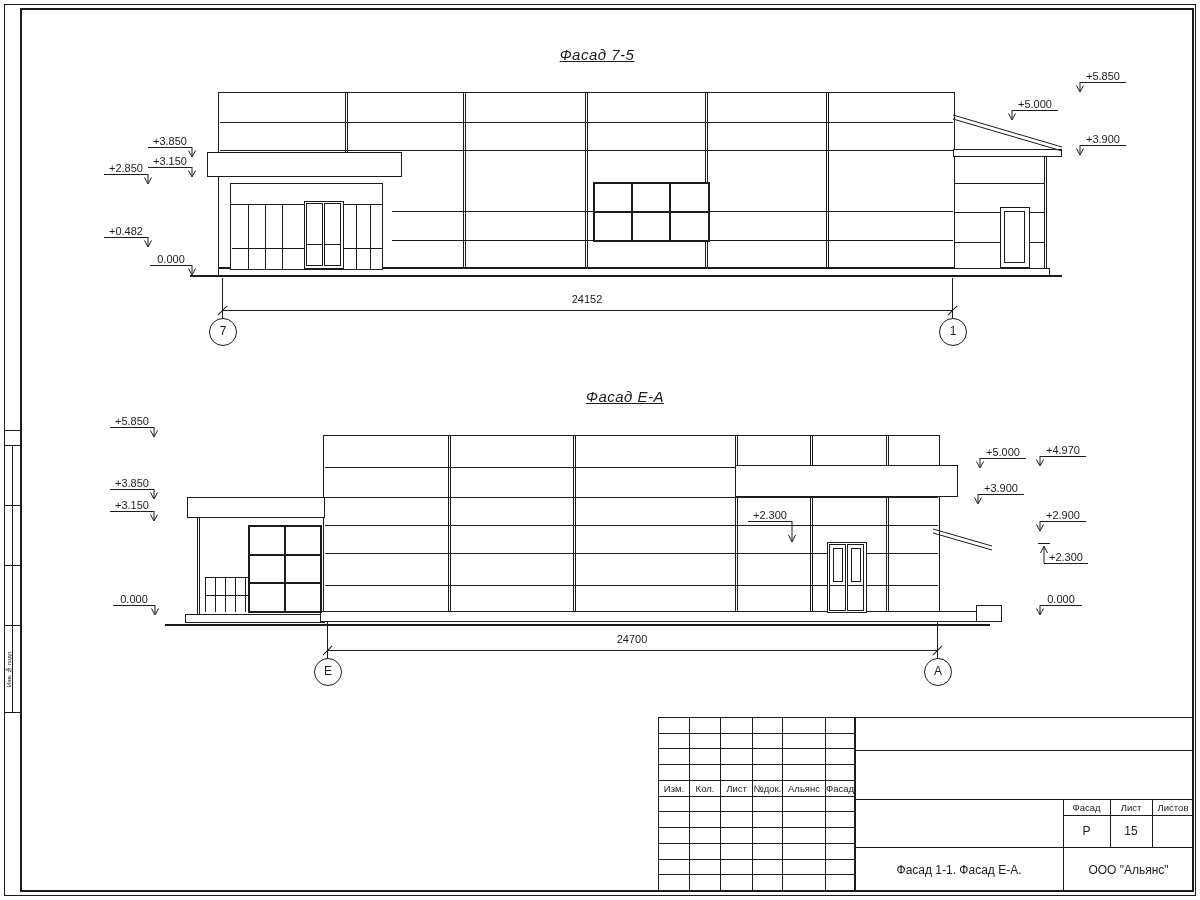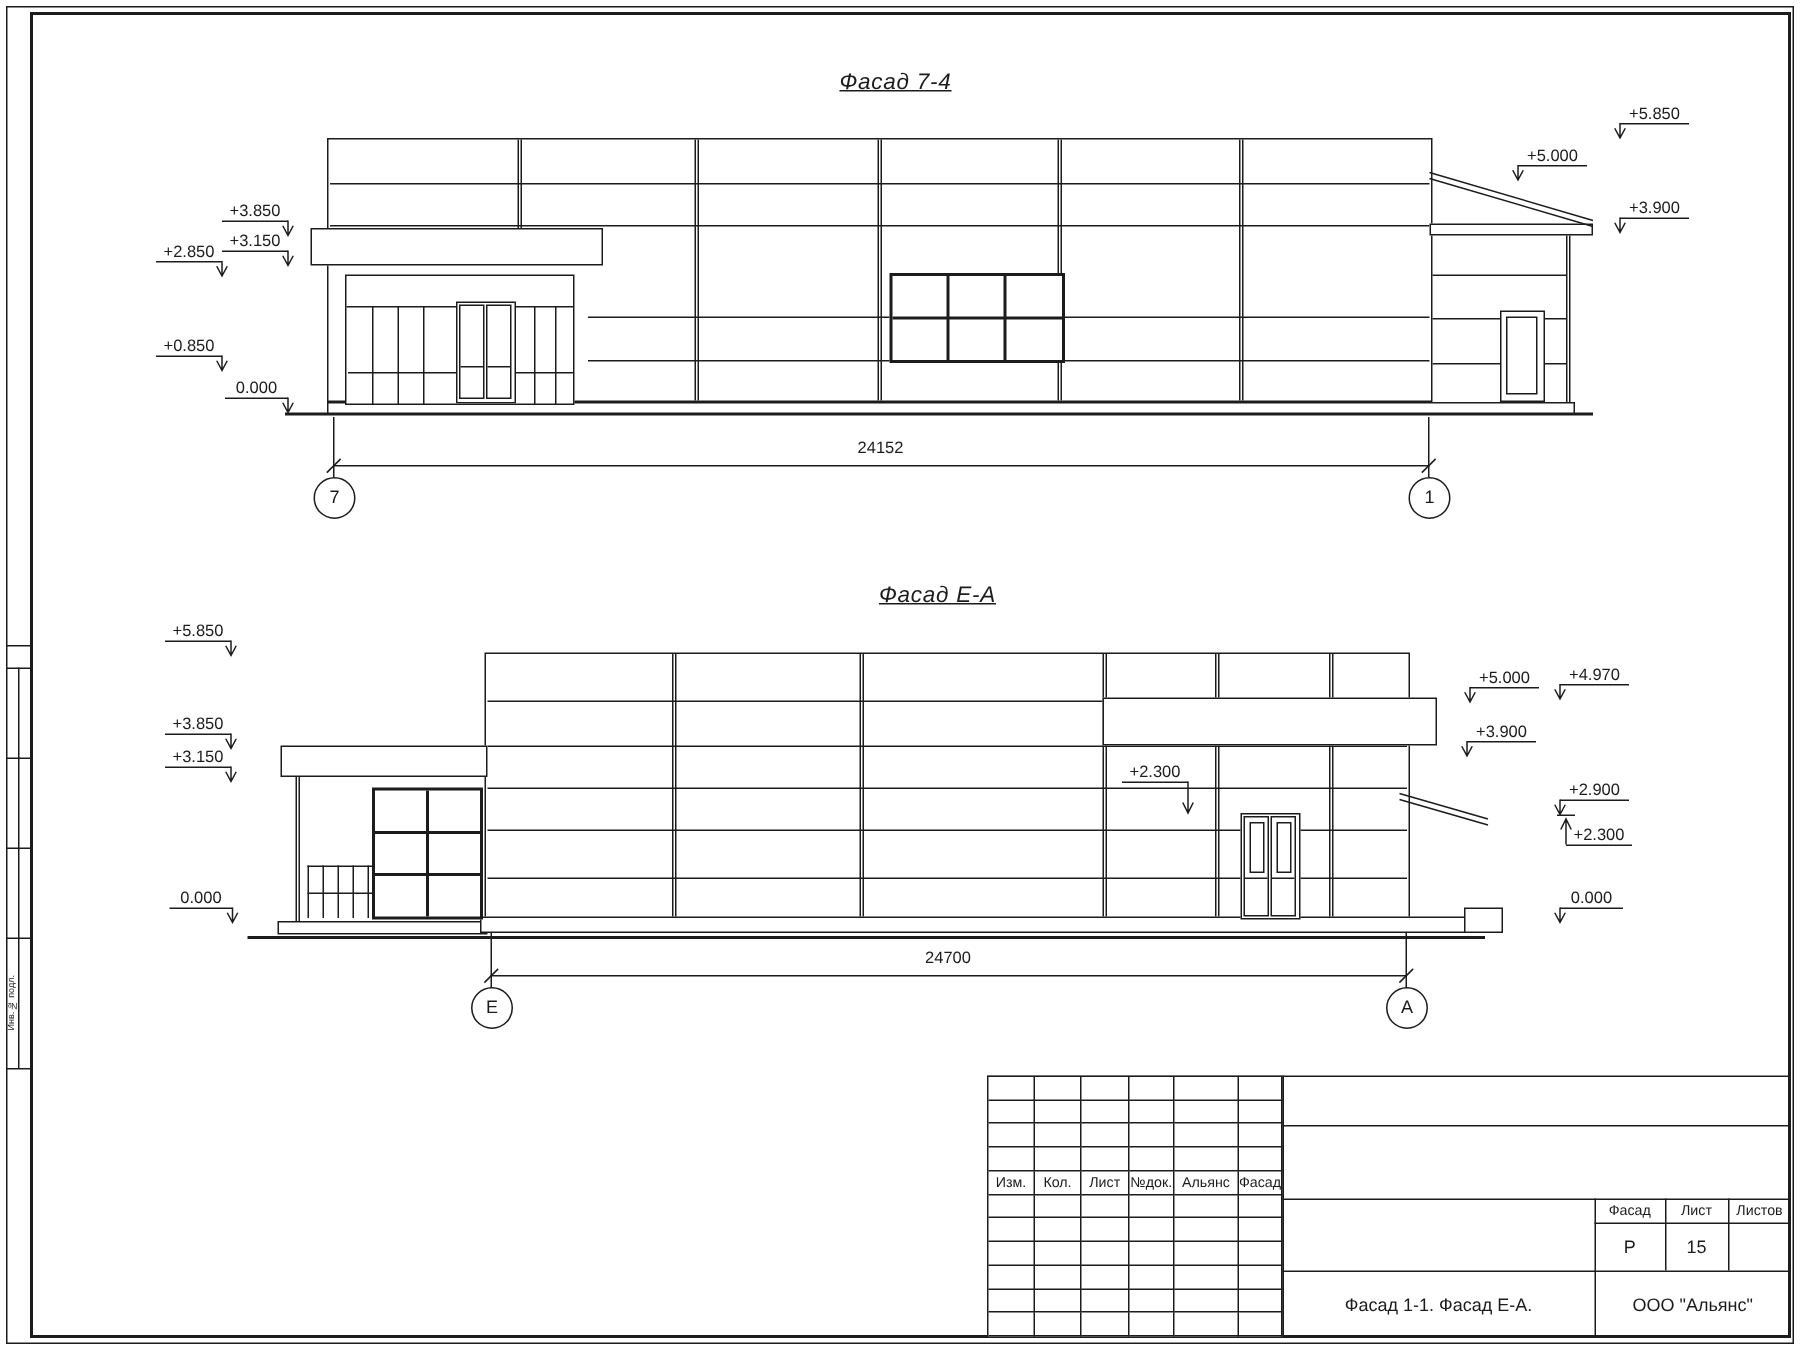--- a/index.html
+++ b/index.html
@@ -40,21 +40,21 @@
     <div class="ln" style="left:4px;top:445px;width:16px;height:1px;"></div>
     <div class="ln" style="left:4px;top:505px;width:16px;height:1px;"></div>
     <div class="ln" style="left:4px;top:565px;width:16px;height:1px;"></div>
     <div class="ln" style="left:4px;top:625px;width:16px;height:1px;"></div>
     <div class="ln" style="left:4px;top:712px;width:16px;height:1px;"></div>
     <div class="ln" style="left:12px;top:445px;width:1px;height:267px;"></div>
     <div class="strip-text" style="left:4px;top:626px;width:9px;height:85px;">Инв. № подл.</div>
   </div>
 
   <div>
-    <div class="facade-title" style="left:447px;top:46px;">Фасад 7-4</div>
+    <div class="facade-title" style="left:447px;top:46px;">Фасад 7-5</div>
 
     <div class="ln" style="left:190px;top:275px;width:872px;height:2px;"></div>
 
     <div class="box nofill" style="left:218px;top:92px;width:737px;height:176px;border-width:1.5px;"></div>
 
     <div class="ln" style="left:220px;top:122px;width:733px;height:1px;"></div>
     <div class="ln" style="left:220px;top:150px;width:733px;height:1px;"></div>
     <div class="ln" style="left:392px;top:211px;width:561px;height:1px;"></div>
     <div class="ln" style="left:392px;top:240px;width:561px;height:1px;"></div>
 
@@ -191,21 +191,21 @@
           <path d="M6 0 V9 M2.5 3.5 L6 10 L9.5 3.5" fill="none" stroke="#1c1c1c" stroke-width="1"></path>
         </svg>
       </div>
       <div class="mark" style="left: 104px; top: 161px; width: 44px;">
         <span class="lbl">+2.850</span>
         <svg width="12" height="11" style="right: -6px; top: 100%;">
           <path d="M6 0 V9 M2.5 3.5 L6 10 L9.5 3.5" fill="none" stroke="#1c1c1c" stroke-width="1"></path>
         </svg>
       </div>
       <div class="mark" style="left: 104px; top: 224px; width: 44px;">
-        <span class="lbl">+0.850</span>
+        <span class="lbl">+0.482</span>
         <svg width="12" height="11" style="right: -6px; top: 100%;">
           <path d="M6 0 V9 M2.5 3.5 L6 10 L9.5 3.5" fill="none" stroke="#1c1c1c" stroke-width="1"></path>
         </svg>
       </div>
       <div class="mark" style="left: 150px; top: 252px; width: 42px;">
         <span class="lbl">0.000</span>
         <svg width="12" height="11" style="right: -6px; top: 100%;">
           <path d="M6 0 V9 M2.5 3.5 L6 10 L9.5 3.5" fill="none" stroke="#1c1c1c" stroke-width="1"></path>
         </svg>
       </div>
@@ -262,21 +262,21 @@
         <svg width="12" height="11" style="left: -6px; top: 100%;">
           <path d="M6 0 V9 M2.5 3.5 L6 10 L9.5 3.5" fill="none" stroke="#1c1c1c" stroke-width="1"></path>
         </svg>
       </div>
       <div class="mark" style="left: 1040px; top: 443px; width: 46px;">
         <span class="lbl">+4.970</span>
         <svg width="12" height="11" style="left: -6px; top: 100%;">
           <path d="M6 0 V9 M2.5 3.5 L6 10 L9.5 3.5" fill="none" stroke="#1c1c1c" stroke-width="1"></path>
         </svg>
       </div>
-      <div class="mark" style="left: 1040px; top: 520px; width: 46px;">
+      <div class="mark" style="left: 1040px; top: 508px; width: 46px;">
         <span class="lbl">+2.900</span>
         <svg width="12" height="11" style="left: -6px; top: 100%;">
           <path d="M6 0 V9 M2.5 3.5 L6 10 L9.5 3.5" fill="none" stroke="#1c1c1c" stroke-width="1"></path>
         </svg>
       </div>
       <div class="mark" style="left: 1044px; top: 550px; width: 44px;">
         <span class="lbl">+2.300</span>
         <svg width="12" height="20" style="left: -6px; top: -7px;">
           <path d="M6 20 V4 M2.5 10 L6 3 L9.5 10 M0 0.5 H12" fill="none" stroke="#1c1c1c" stroke-width="1"></path>
         </svg>

